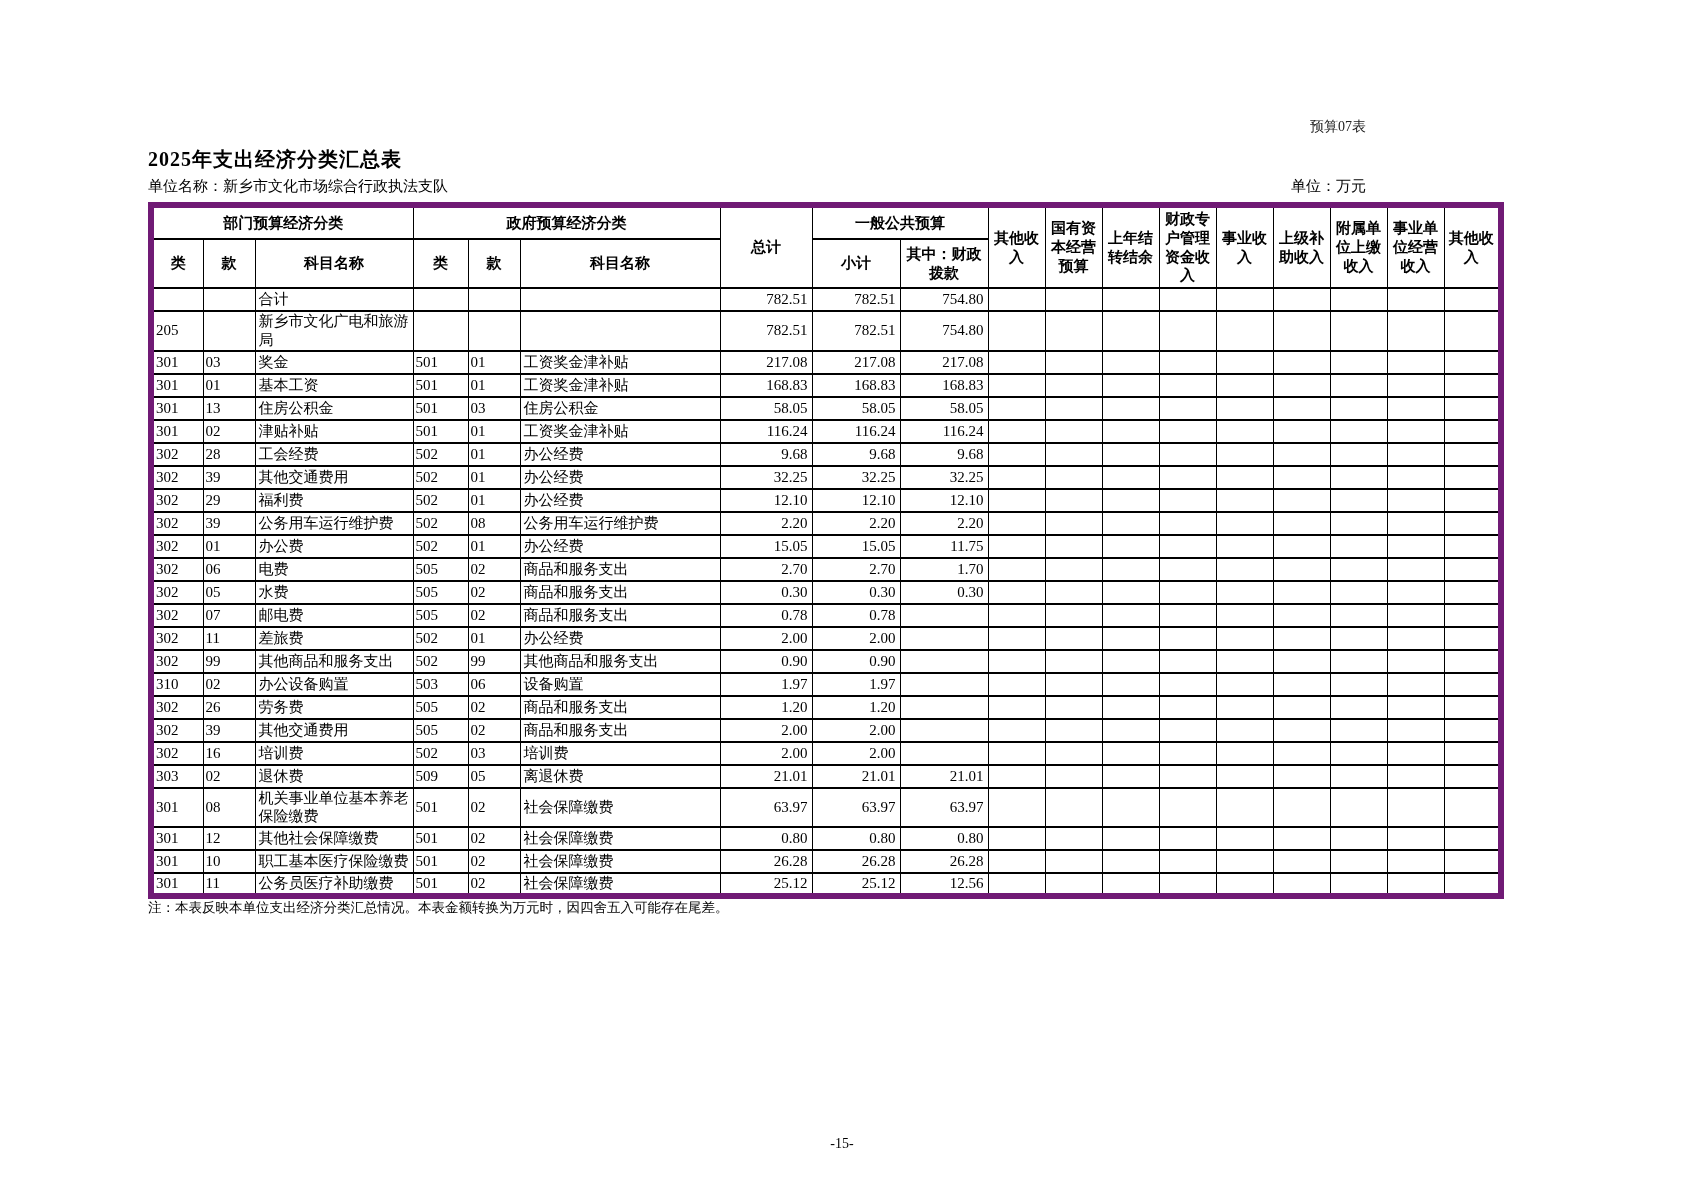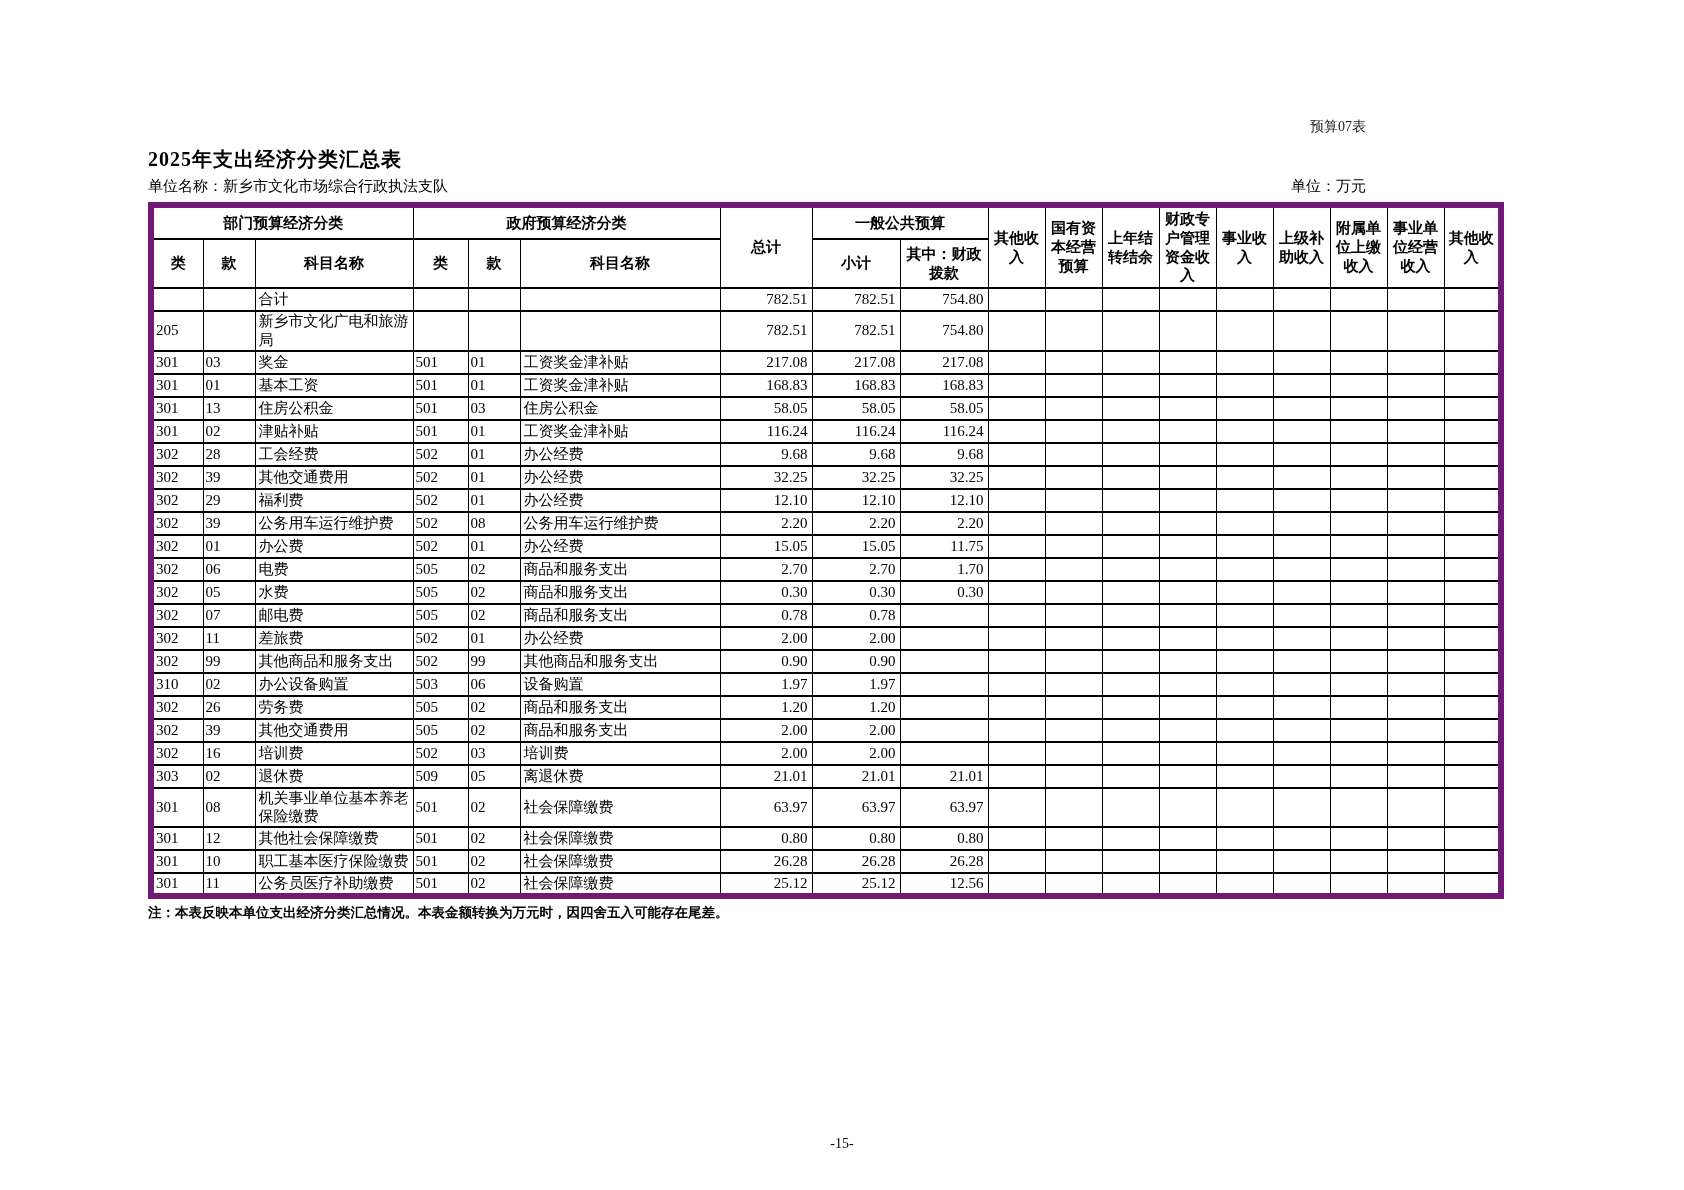--- a/index.html
+++ b/index.html
@@ -57,23 +57,21 @@
     padding: 2px 3px;
   }
   thead tr.group-row th { height: 34px; }
   thead tr.sub-row th { height: 48px; }
   td { height: 23px; padding: 0 3px; line-height: 1.25; }
   td.code { text-align: left; padding-left: 2px; }
   td.subject { text-align: left; word-break: break-all; }
   td.num { text-align: right; padding-right: 4px; font-variant-numeric: tabular-nums; }
   td.empty { }
   .note {
-    margin-top: 5px;
     font-size: 13.5px;
-    font-weight: bold;
   }
   .page-number {
     position: absolute;
     left: 0; right: 0;
     top: 1136px;
     text-align: center;
     font-size: 14px;
     font-weight: normal;
   }
   

